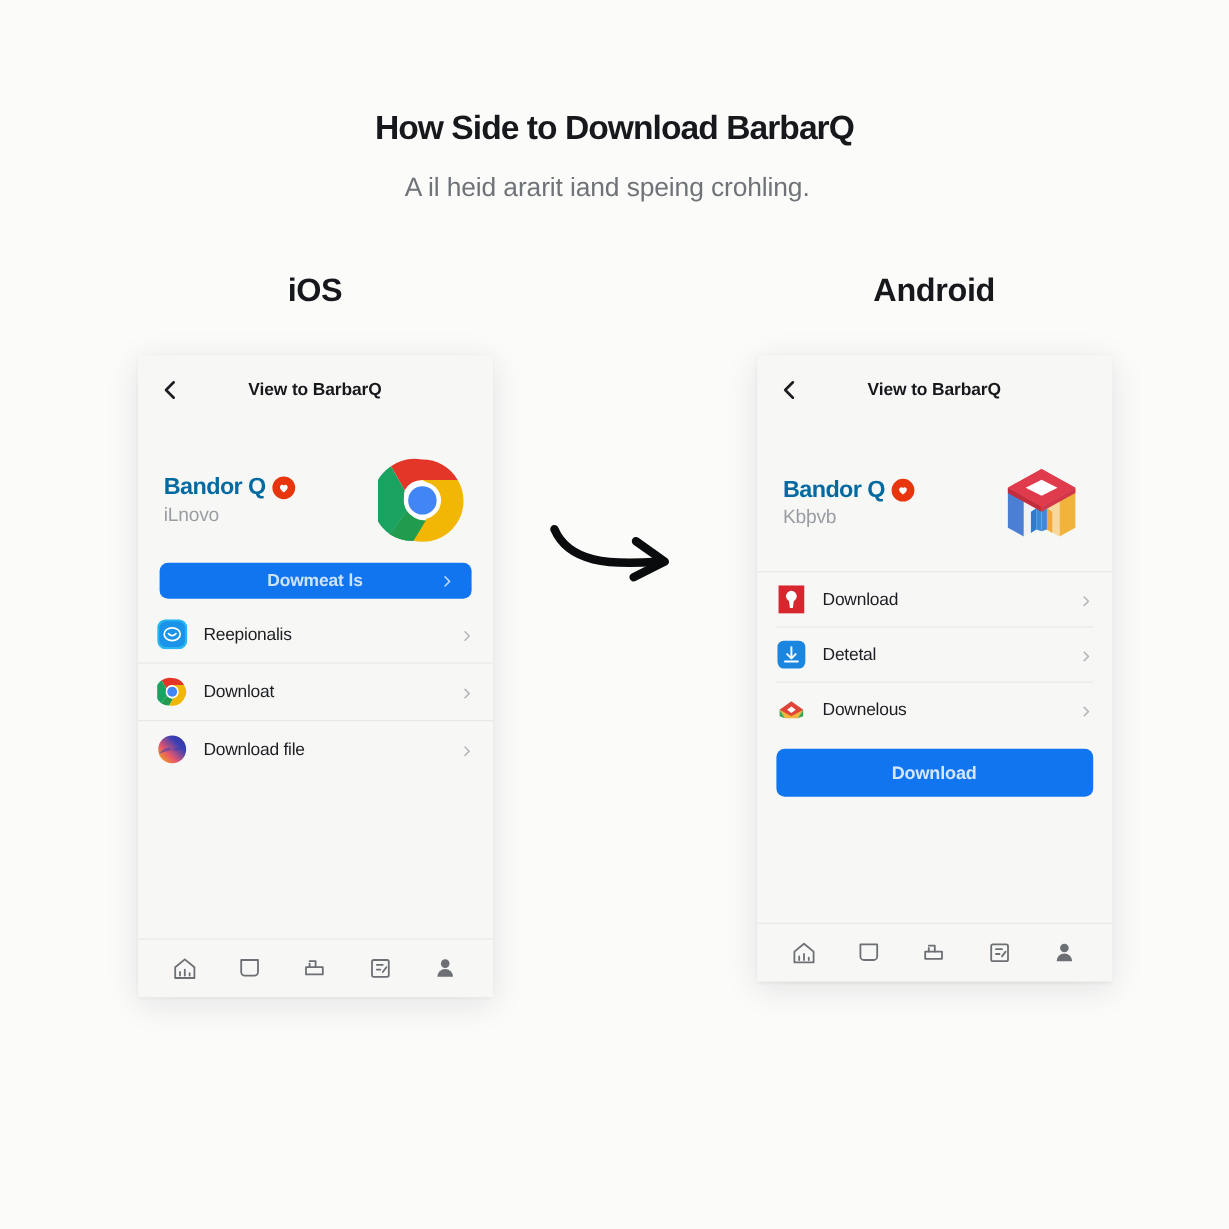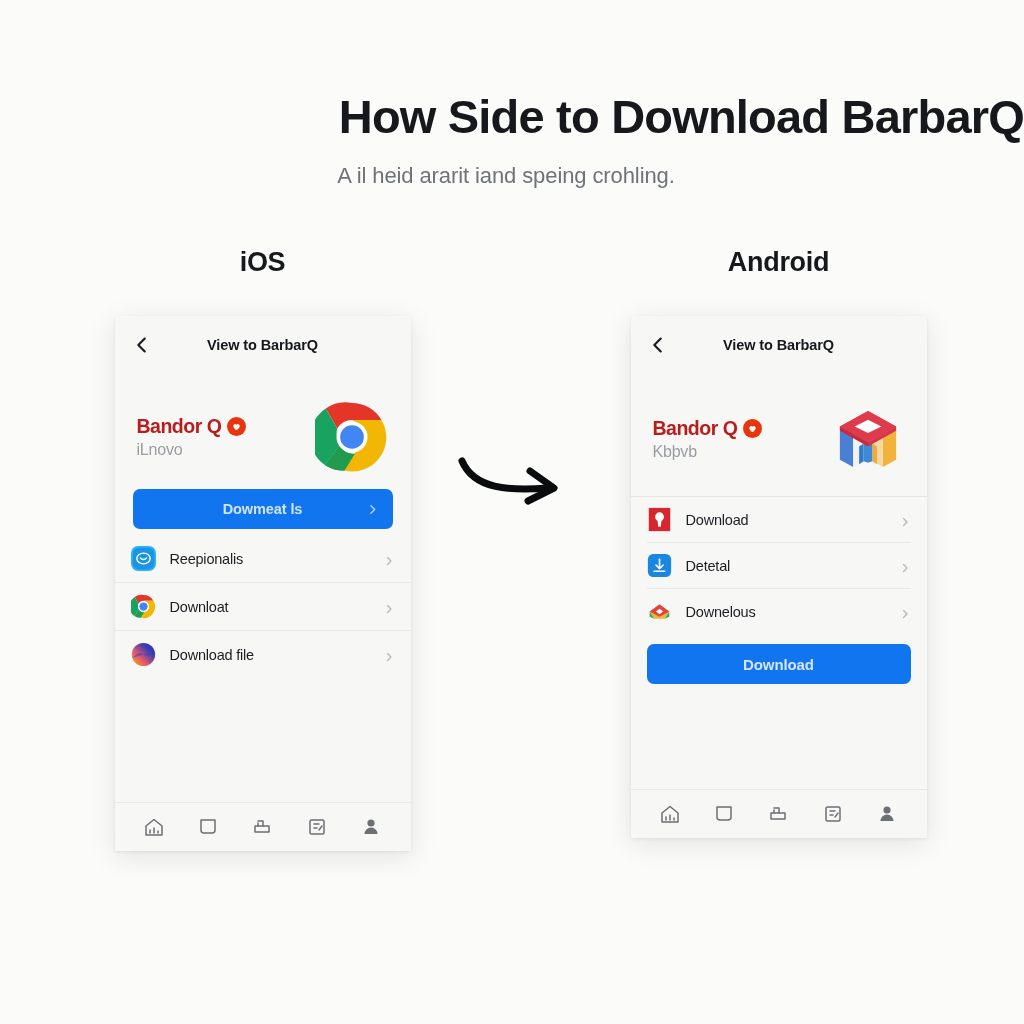--- a/index.html
+++ b/index.html
@@ -14,27 +14,26 @@
     overflow: hidden;
     position: relative;
   }
 
   
   .page-header {
     text-align: center;
     padding-top: 92px;
   }
   .page-title {
-    font-size: 47px;
+    font-size: 28px;
     font-weight: 700;
     color: #16181c;
     letter-spacing: -0.8px;
     line-height: 1.05;
     margin: 0;
-    text-align: right;
   }
   .page-subtitle {
     font-size: 22px;
     font-weight: 400;
     color: #6f7378;
     margin: 22px 12px 0 0;
     letter-spacing: -0.1px;
   }
 
   
@@ -106,21 +105,21 @@
   .app-hero.android { padding-top: 28px; }
   .app-hero-text { flex: 1; min-width: 0; }
   .app-name-row {
     display: flex;
     align-items: center;
     gap: 6px;
   }
   .app-name {
     font-size: 19.5px;
     font-weight: 700;
-    color: #b91c1c;
+    color: #0369a1;
     letter-spacing: -0.5px;
   }
   .app-badge {
     width: 19px;
     height: 19px;
     border-radius: 50%;
     background: #e8350d;
     display: flex;
     align-items: center;
     justify-content: center;
@@ -147,21 +146,21 @@
   .ios-link {
     text-align: center;
     font-size: 14px;
     font-weight: 700;
     color: #3b7cc4;
     letter-spacing: 0.6px;
     margin-top: 28px;
   }
   .ios-cta {
     margin: 15px 18px 0 18px;
-    height: 40px;
+    height: 30px;
     background: #1275f0;
     border-radius: 7px;
     display: flex;
     align-items: center;
     justify-content: center;
     position: relative;
     border: none;
     padding: 0;
   }
   .ios-cta-label {

